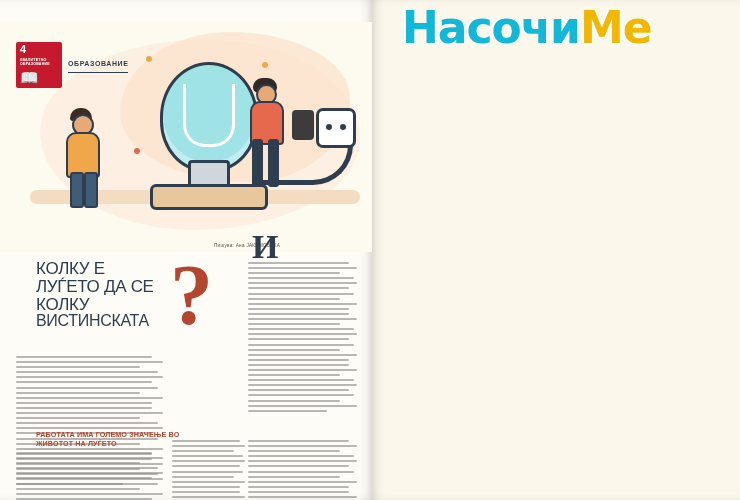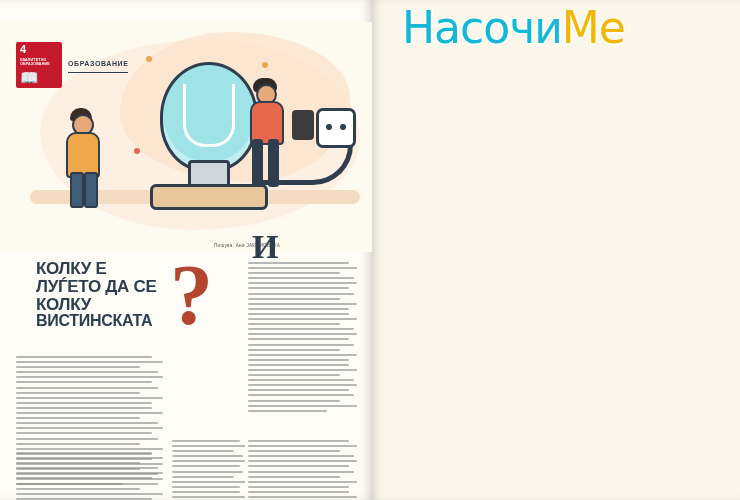--- a/index.html
+++ b/index.html
@@ -97,21 +97,21 @@
     letter-spacing:.6px;color:#2f3e4e;
   }
   .kicker-rule{position:absolute;left:68px;top:72px;width:60px;height:1px;background:#2f3e4e;}
   .byline{
     position:absolute;left:214px;top:243px;font-size:4.6px;color:#555;letter-spacing:.3px;
   }
 
   
   .headline{
     position:absolute;left:36px;top:260px;width:180px;
-    color:#2f3e4e;font-weight:bold;font-size:17px;line-height:18px;letter-spacing:-.3px;
+    color:#2f3e4e;font-weight:normal;font-size:17px;line-height:18px;letter-spacing:-.3px;
   }
   .headline .l4{font-size:16px;line-height:14px;}
   .headline .l5{font-size:12px;line-height:14px;}
   .qmark{
     position:absolute;left:170px;top:252px;font-size:86px;line-height:86px;
     color:#b4452f;font-weight:bold;font-family:"Liberation Serif", serif;
   }
   .dropcap{
     position:absolute;left:252px;top:232px;font-size:34px;line-height:30px;
     font-weight:bold;color:#2f3e4e;font-family:"Liberation Serif", serif;
@@ -129,21 +129,21 @@
 
   
   .right-page{
     position:absolute;left:372px;top:0;width:368px;height:500px;
     background:#fbf7ea;
     box-shadow:inset 6px 0 14px -8px rgba(0,0,0,.3);
     overflow:hidden;
   }
   .brand{
     position:absolute;left:402px;top:2px;width:330px;height:58px;
-    font-size:44px;font-weight:normal;color:#12b8d6;letter-spacing:-1px;
+    font-size:44px;font-weight:bold;color:#12b8d6;letter-spacing:-1px;
     font-family:"DejaVu Sans", sans-serif;
     text-shadow:0 2px 0 #ffffff, 2px 0 0 #ffffff, -2px 0 0 #ffffff;
     white-space:nowrap;
   }
   .brand .w{color:#f2b705;}
   .sr{position:absolute;width:1px;height:1px;overflow:hidden;clip:rect(0 0 0 0);}
 </style>
 </head>
 <body>
 
@@ -298,20 +298,21 @@
         <div class="tline s2"></div>
         <div class="tline s1"></div>
         <div class="tline s4"></div>
         <div class="tline s3"></div>
         <div class="tline s2"></div>
         <div class="tline s1"></div>
         <div class="tline s1"></div>
         <div class="tline s2"></div>
       </div>
 
+    <div class="pull-head">РАБОТАТА ИМА ГОЛЕМО ЗНАЧЕЊЕ ВО ЖИВОТОТ НА ЛУЃЕТО</div>
 
     <div class="sr">Советувањето за кариера, идните чекор во образованието или, општо, разгледувањето на можностите во согласност со желбите и со кандидатите на поединецот, може да биде многу корисно и корисно е да продолжите кон вкупната среќа на човекот, преку изнаоѓање одговор на клучни прашања и олеснување во преземањето на вистинската одлука која се работи за продолжување на образованието или, воопшто, изборот на соодветната професија.</div>
   </div>
 
   <div class="right-page">
     
     
     
     
     

